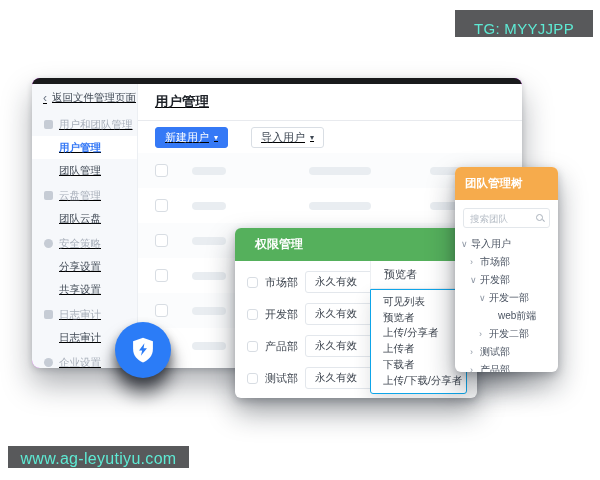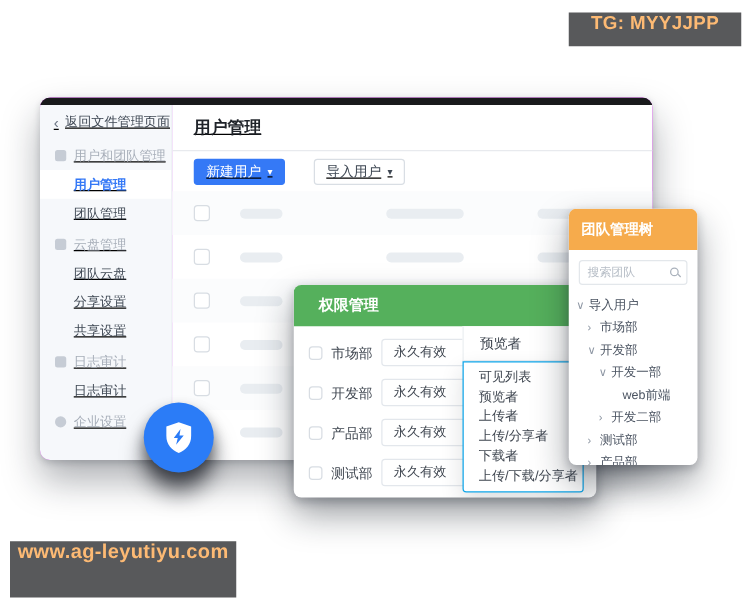--- a/index.html
+++ b/index.html
@@ -1,24 +1,24 @@
 <!DOCTYPE html>
 <html><head>
 <meta charset="utf-8">
 <style>
   * { margin:0; padding:0; box-sizing:border-box; }
   html,body { width:600px; height:480px; background:#fff; overflow:hidden;
     font-family:"Liberation Sans","DejaVu Sans",sans-serif; }
   .canvas { position:relative; width:600px; height:480px; background:#fff; }
 
   
-  .badge { position:absolute; background:#58595b; color:#fdba74; display:flex;
-    align-items:flex-start; justify-content:center; z-index:9; letter-spacing:.3px;font-weight:bold; }
+  .badge { position:absolute; background:#58595b; color:#5eead4; display:flex;
+    align-items:flex-end; justify-content:center; z-index:9; letter-spacing:.3px; }
   .badge.tg   { left:455px; top:10px;  width:138px; height:27px; font-size:15px; }
-  .badge.site { left:8px;  top:433px; width:181px; height:45px; font-size:16px; }
+  .badge.site { left:8px;  top:446px; width:181px; height:22px; font-size:16px; }
 
   
   .window { position:absolute; left:32px; top:78px; width:490px; height:290px;
     background:#d946ef; border-radius:8px; z-index:1; overflow:hidden;
     box-shadow:0 16px 30px rgba(20,26,38,.35), 0 2px 6px rgba(20,26,38,.18);text-decoration:underline; }
   .win-topbar { height:6px; background:#191a1c; border-radius:8px 8px 0 0; }
   .win-body { display:flex; height:284px; }
 
   
   .sidebar { width:106px; height:100%; background:#f6f8fb; border-right:1px solid #eceff3;
@@ -160,20 +160,24 @@
             <div class="snav-item section">
               <span class="side-icon" data-icon="disk-icon"></span>
               <span class="snav-label">云盘管理</span>
             </div>
 
             <div class="snav-item item">
 
               <span class="snav-label">团队云盘</span>
             </div>
 
+            <div class="snav-item section">
+              <span class="side-icon" data-icon="shield-icon"></span>
+              <span class="snav-label">安全策略</span>
+            </div>
 
             <div class="snav-item item">
 
               <span class="snav-label">分享设置</span>
             </div>
 
             <div class="snav-item item">
 
               <span class="snav-label">共享设置</span>
             </div>
@@ -302,23 +306,23 @@
       </div>
     <div class="role-selected">
       <span>预览者</span>
     </div>
     <div class="role-menu">
 
         <div class="role-opt">可见列表</div>
 
         <div class="role-opt">预览者</div>
 
+        <div class="role-opt">上传/分享者</div>
+
         <div class="role-opt">上传者</div>
-
-        <div class="role-opt">上传/分享者</div>
 
         <div class="role-opt">下载者</div>
 
         <div class="role-opt">上传/下载/分享者</div>
       </div>
   </div>
 
   <div class="panel tree">
     <div class="p-head orange">
       <span>团队管理树</span>

